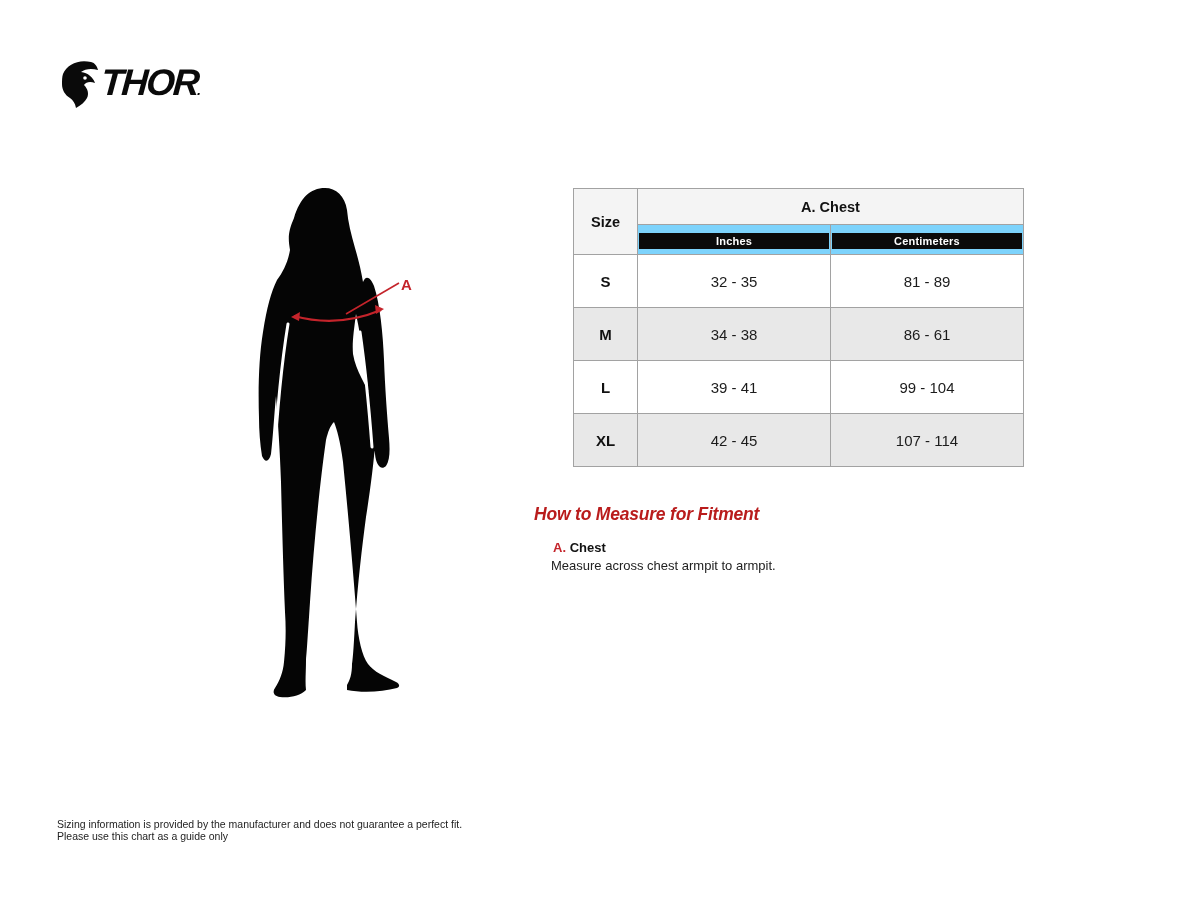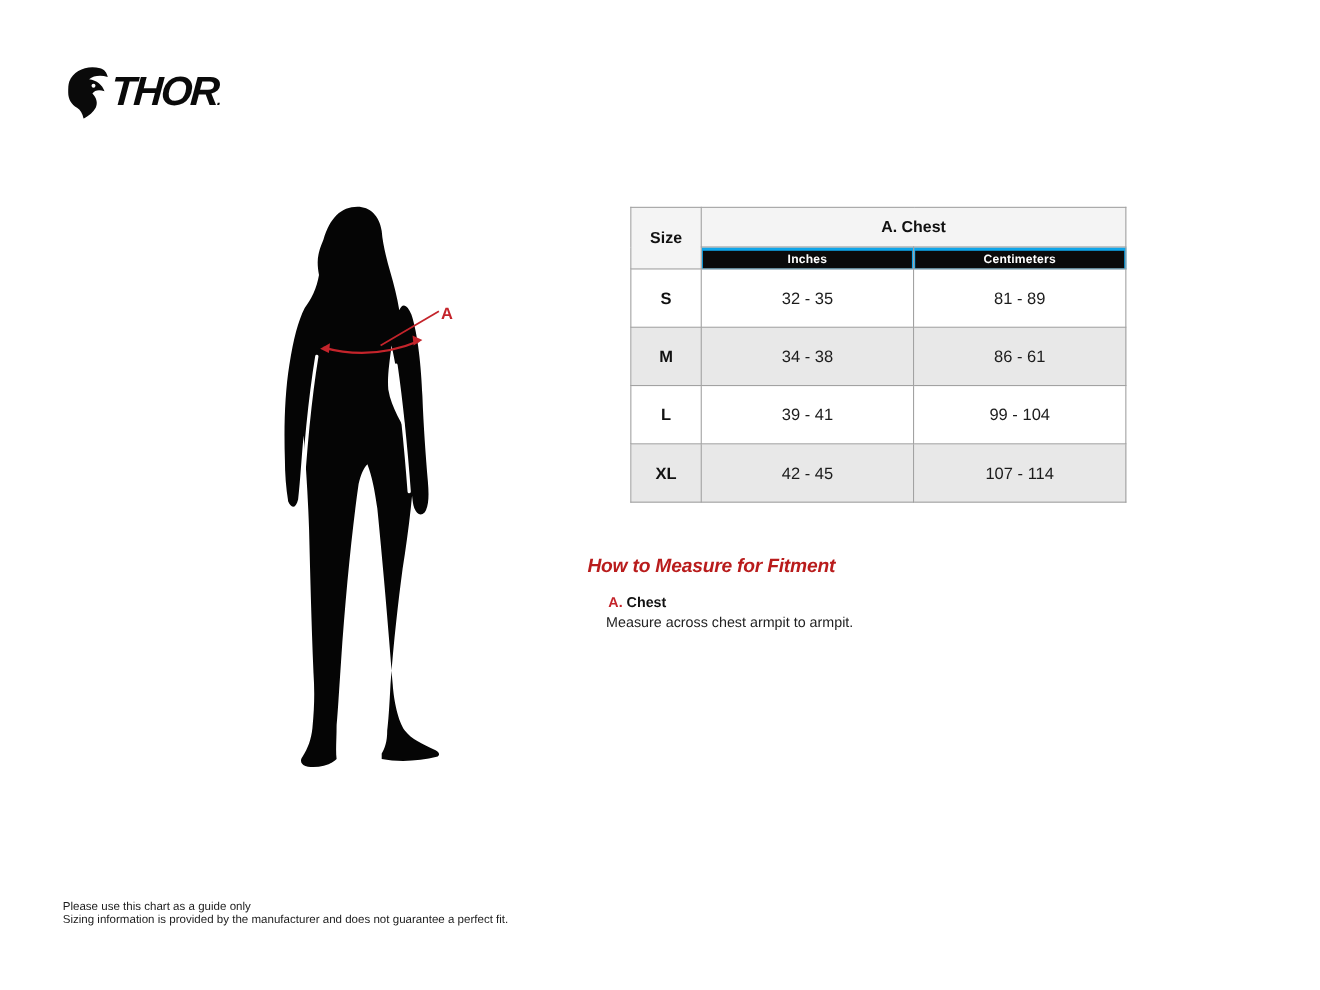--- a/index.html
+++ b/index.html
@@ -21,21 +21,21 @@
     color:#111; letter-spacing:-0.3px; }
 
   
   .size-table-wrap { position:absolute; left:550px; top:188px;padding-left:23px; }
   table.size-table { border-collapse:collapse; table-layout:fixed; width:450px;
     border:1px solid #8f8f8f; }
   table.size-table th, table.size-table td { border:1px solid #a2a2a2; text-align:center;
     vertical-align:middle; padding:0; }
   .r-group th { background:#f4f4f4; height:36px; font-size:14.5px; font-weight:bold; color:#111; }
   .th-size { font-size:15px; }
-  .r-units td { background:#0ea5e9; height:20px;margin-top:25px; }
+  .r-units td { background:#7dd3fc; height:30px;margin-top:25px; }
   .unit-bar { background:#0b0b0b; color:#ffffff; font-weight:bold; font-size:11px;
     height:16px; line-height:16px; margin:3px 1px 0 1px; letter-spacing:0.2px; }
   tbody th { font-size:15px; font-weight:bold; color:#111; }
   tbody td { font-size:15px; color:#1c1c1c; }
   tbody tr { height:53px; }
   tbody tr.stripe { background:#e8e8e8; }
   tbody tr.plain { background:#ffffff; }
 
   
   .howto-heading { position:absolute; left:534px; top:504px; font-size:17.5px;
@@ -168,17 +168,17 @@
         </tr>
       </tbody>
     </table>
   </div>
 
   <div class="howto-heading">How to Measure for Fitment</div>
   <div class="measure-label"><span class="letter">A.</span> <span>Chest</span></div>
   <div class="measure-desc">Measure across chest armpit to armpit.</div>
 
   <div class="disclaimer">
+    <div>Sizing information is provided by the manufacturer and does not guarantee a perfect fit.</div>
     <div>Please use this chart as a guide only</div>
-    <div>Sizing information is provided by the manufacturer and does not guarantee a perfect fit.</div>
   </div>
 
 </div>
 
 </body></html>

